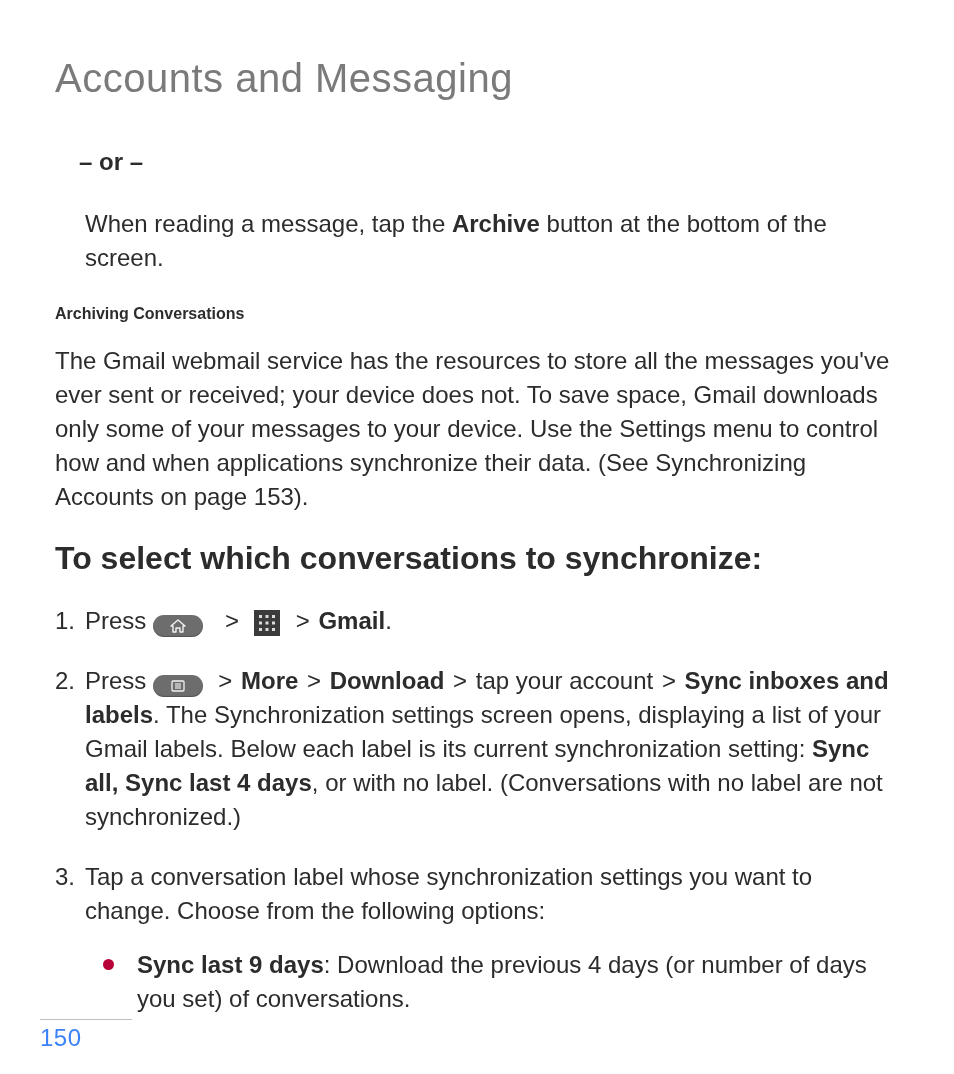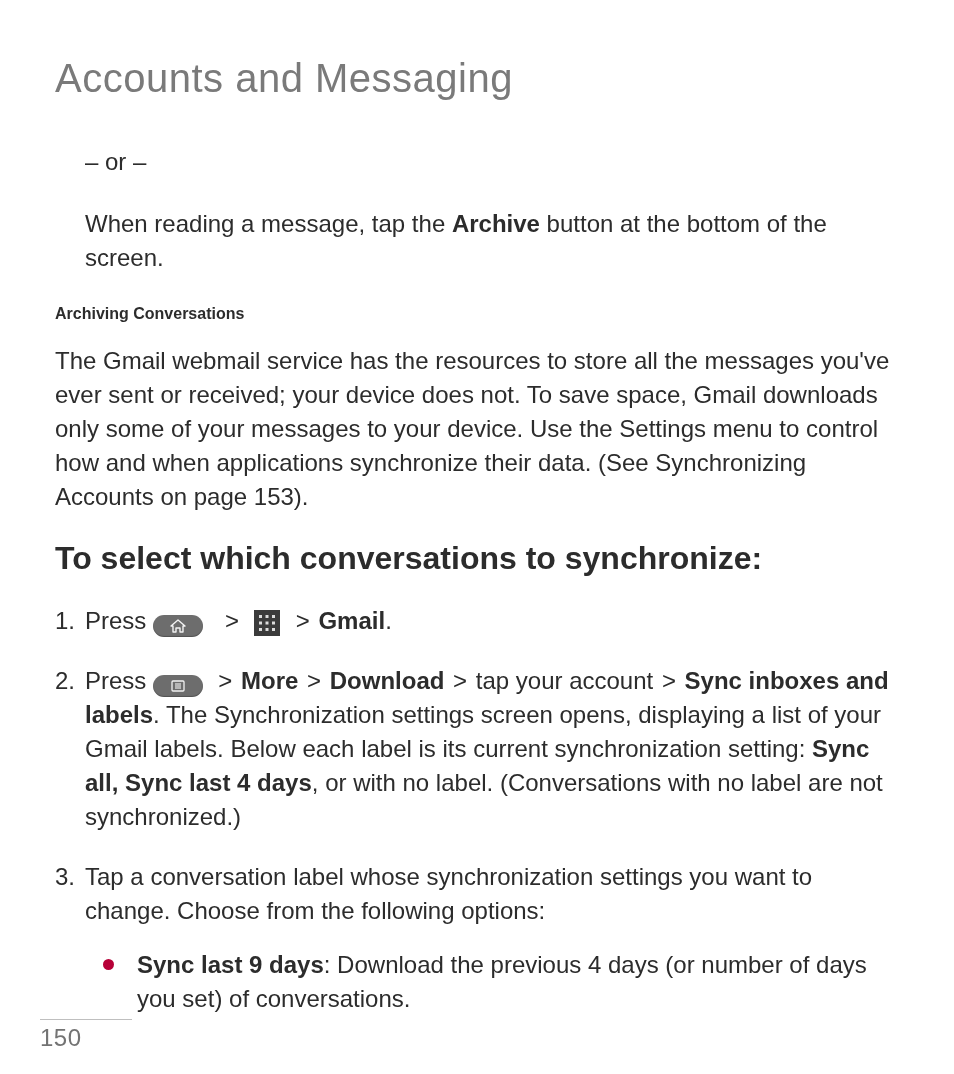--- a/index.html
+++ b/index.html
@@ -24,21 +24,22 @@
     font-weight: 300;
     color: #7a7a7a;
     letter-spacing: 0.5px;
     margin: 0 0 44px 0;
   }
   .body {
     font-size: 24px;
     line-height: 1.42;
   }
   .or-line {
-    margin: 0 0 28px 30px;
+    margin: 0 0 28px 24px;
+    font-weight: bold;
   }
   .para {
     margin: 0 0 28px 30px;
   }
   .para-flush {
     margin: 0 0 22px 0;
   }
   .h2 {
     font-weight: 600;
     margin: 24px 0 18px 0;
@@ -112,21 +113,21 @@
   }
   .icon-grid svg { display:block; }
   .gt {
     padding: 0 2px;
   }
   .page-number {
     position: absolute;
     left: 40px;
     bottom: 22px;
     font-size: 24px;
-    color: #737373;
+    color: #3b82f6;
     letter-spacing: 0.5px;
   }
   .page-number::before {
     content: "";
     position: absolute;
     left: -2px;
     right: 850px;
     top: -6px;
     height: 1px;
   }

